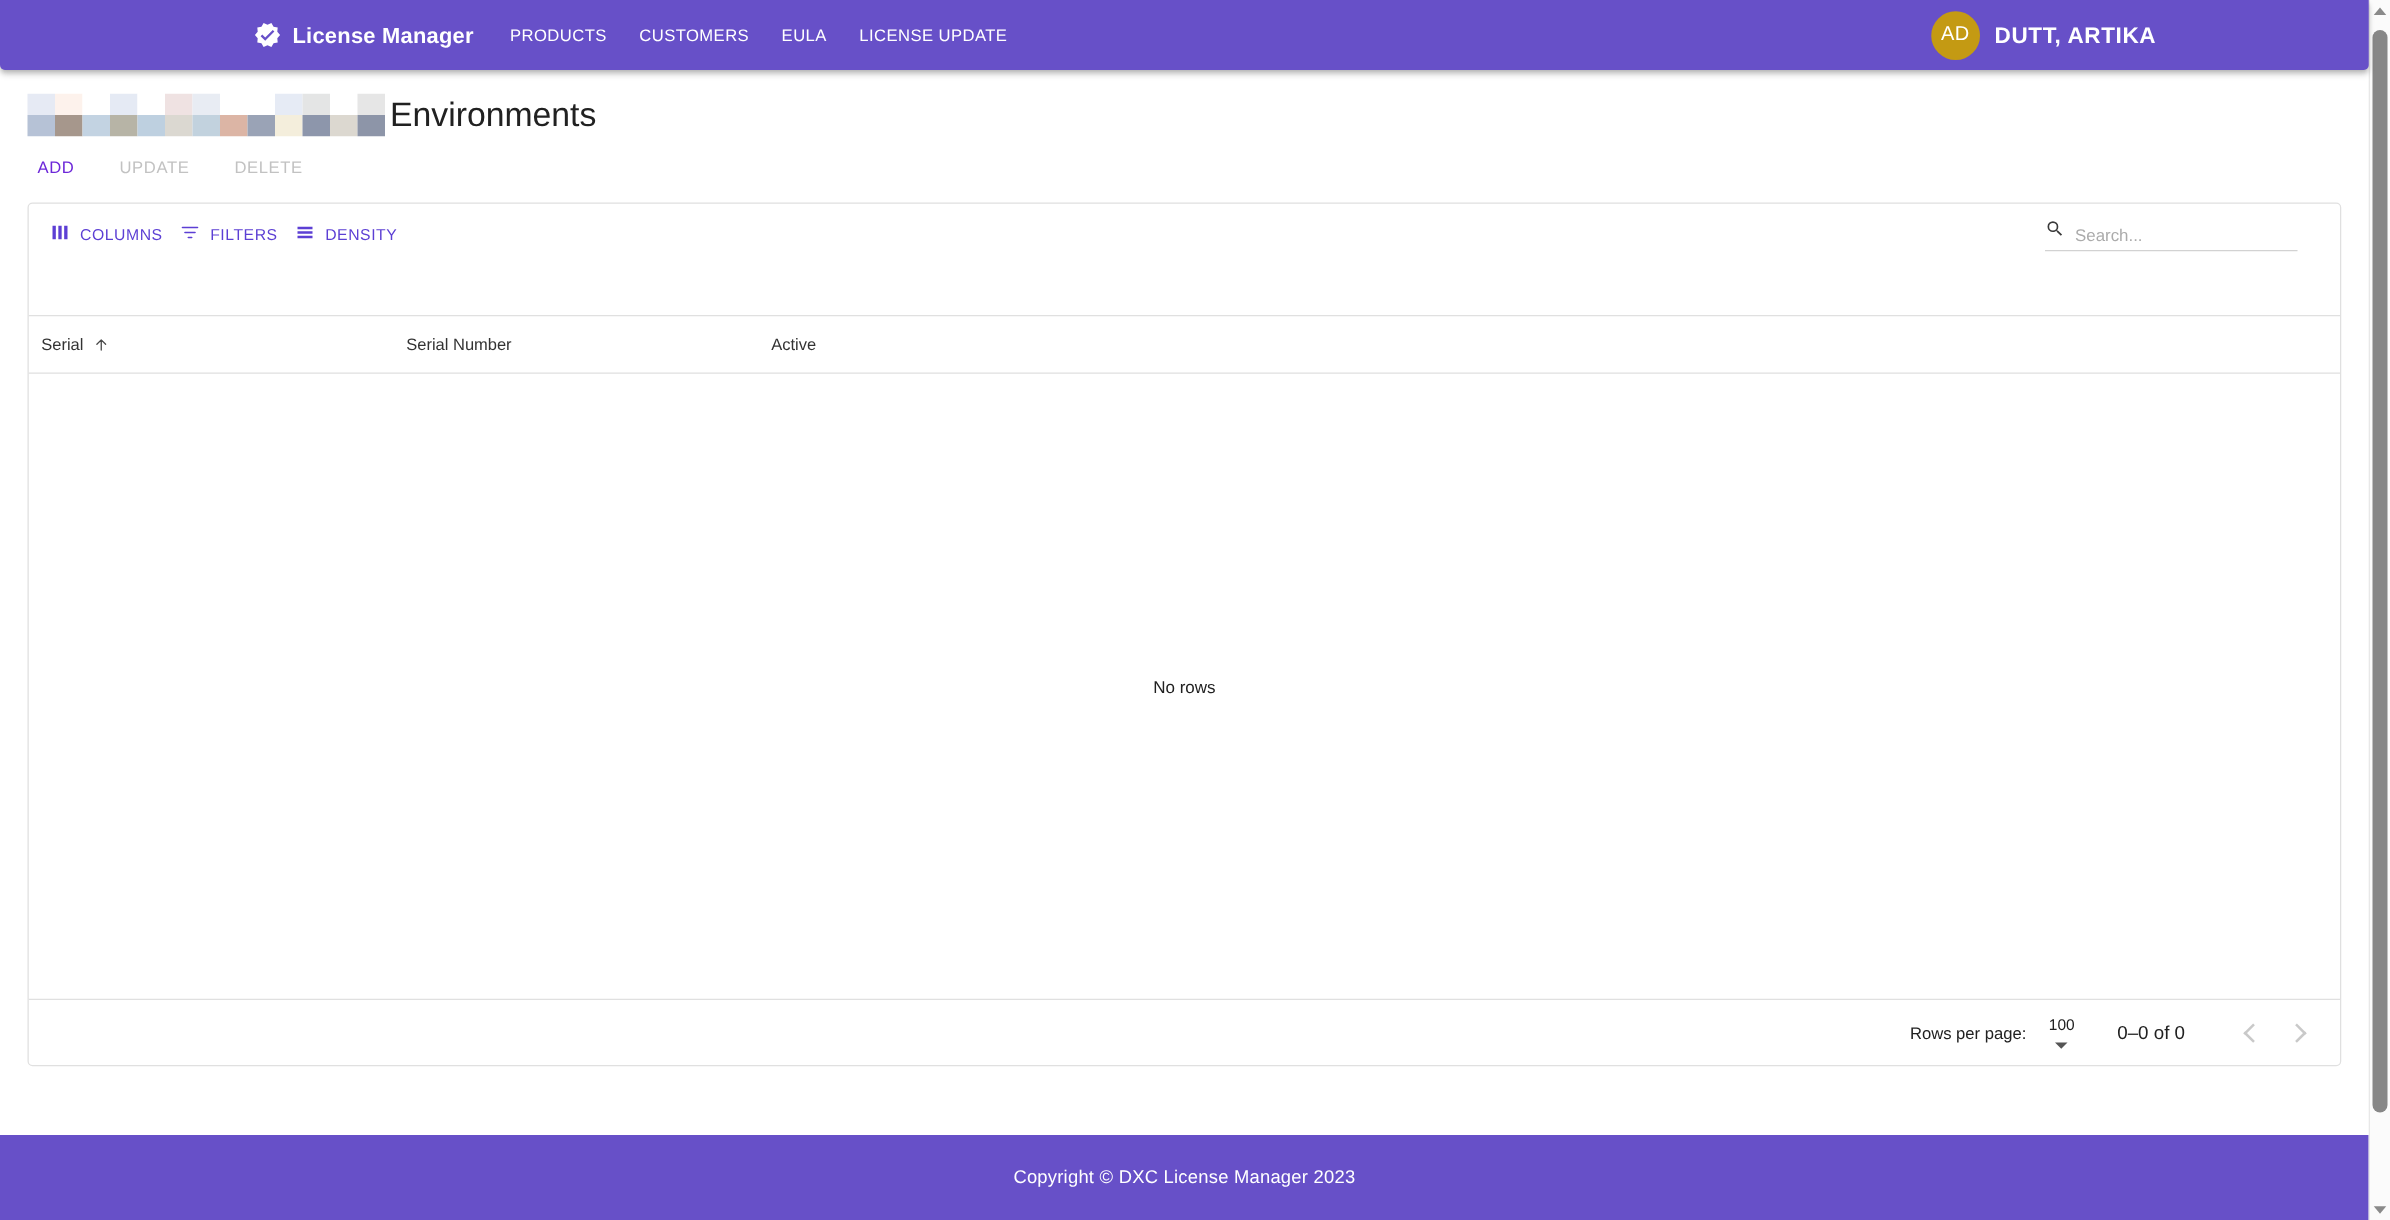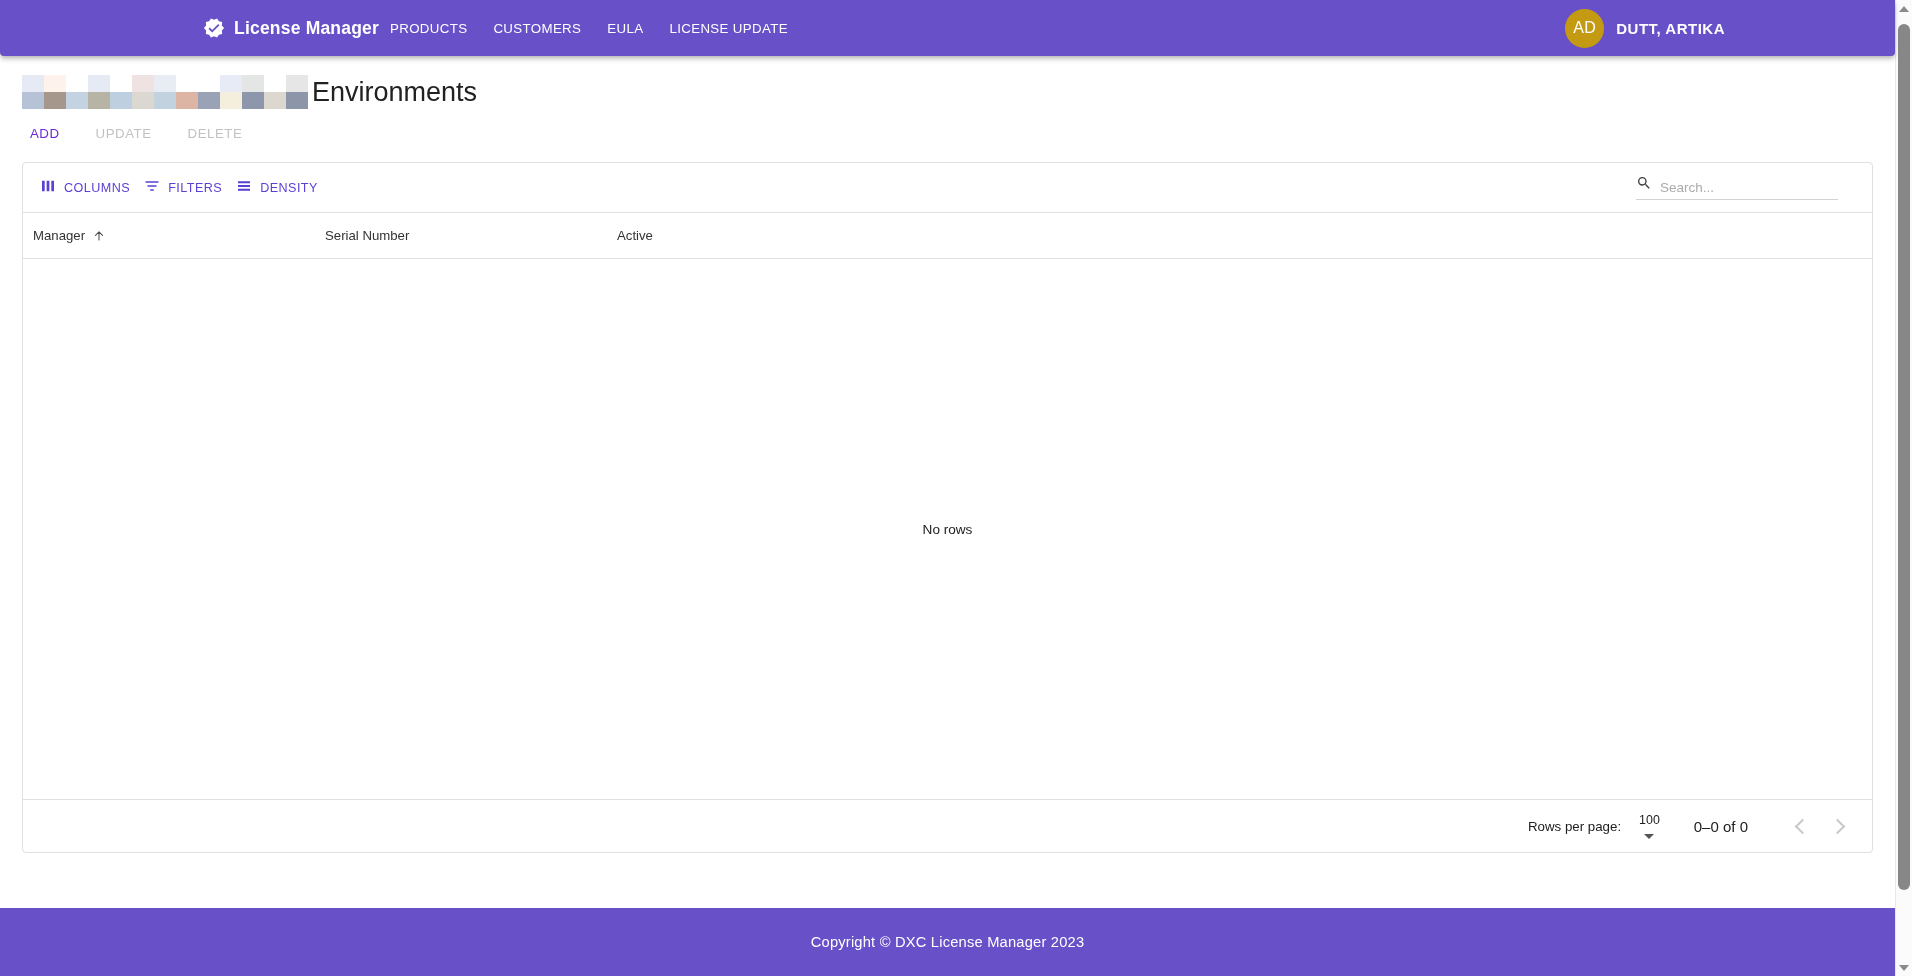--- a/index.html
+++ b/index.html
@@ -82,21 +82,21 @@
   .brand-text {
     font-size: 17.5px;
     font-weight: bold;
     letter-spacing: .2px;
     white-space: nowrap;
   }
   .nav {
     display: flex;
     align-items: center;
     gap: 22px;
-    margin-left: 9px;
+    margin-left: 27px;
   }
   .nav-item {
     font-size: 13.3px;
     letter-spacing: .35px;
     color: #ffffff;
     white-space: nowrap;
     cursor: pointer;
     padding: 6px 2px;
   }
 
@@ -113,21 +113,21 @@
     border-radius: 50%;
     background: #c49a13;
     color: #ffffff;
     display: flex;
     align-items: center;
     justify-content: center;
     font-size: 16px;
     letter-spacing: .3px;
   }
   .user-name {
-    font-size: 15px;
+    font-size: 18px;
     font-weight: bold;
     letter-spacing: .5px;
     white-space: nowrap;
   }
 
   
   .title-row {
     display: flex;
     align-items: center;
     margin-top: 19px;
@@ -175,20 +175,21 @@
   
   .grid {
     margin: 14px 22px 0 22px;
     width: 1851px;
     height: 691px;
     border: 1px solid #e0e0e0;
     border-radius: 4px;
     background: #ffffff;
     display: flex;
     flex-direction: column;
+    gap: 40px;
   }
 
   .grid-toolbar {
     height: 49px;
     display: flex;
     align-items: center;
     padding: 0 8px 0 10px;
     flex: 0 0 auto;
   }
   .tb-btn {
@@ -430,21 +431,21 @@
           <svg width="16" height="16" viewBox="0 0 24 24" aria-hidden="true">
             <path fill="#3a3a3a" d="M15.5 14h-.79l-.28-.27A6.47 6.47 0 0016 9.5 6.5 6.5 0 109.5 16c1.61 0 3.09-.59 4.23-1.57l.27.28v.79l5 4.99L20.49 19l-4.99-5zm-6 0A4.5 4.5 0 1114 9.5 4.49 4.49 0 019.5 14z"></path>
           </svg>
         </span>
         <input class="search-input" type="text" placeholder="Search..." style="">
       </div>
     </div>
 
     <div class="grid-head">
       <div class="col col-tenant">
-        <span>Manager</span>
+        <span>Serial</span>
         <span class="sort-arrow">
           <svg width="14" height="14" viewBox="0 0 24 24" aria-hidden="true">
             <path fill="none" stroke="#4b4b4b" stroke-width="1.8" stroke-linecap="round" stroke-linejoin="round" d="M12 19V5M6 11l6-6 6 6"></path>
           </svg>
         </span>
       </div>
       <div class="col col-serial">
         <span>Serial Number</span>
       </div>
       <div class="col col-active">

